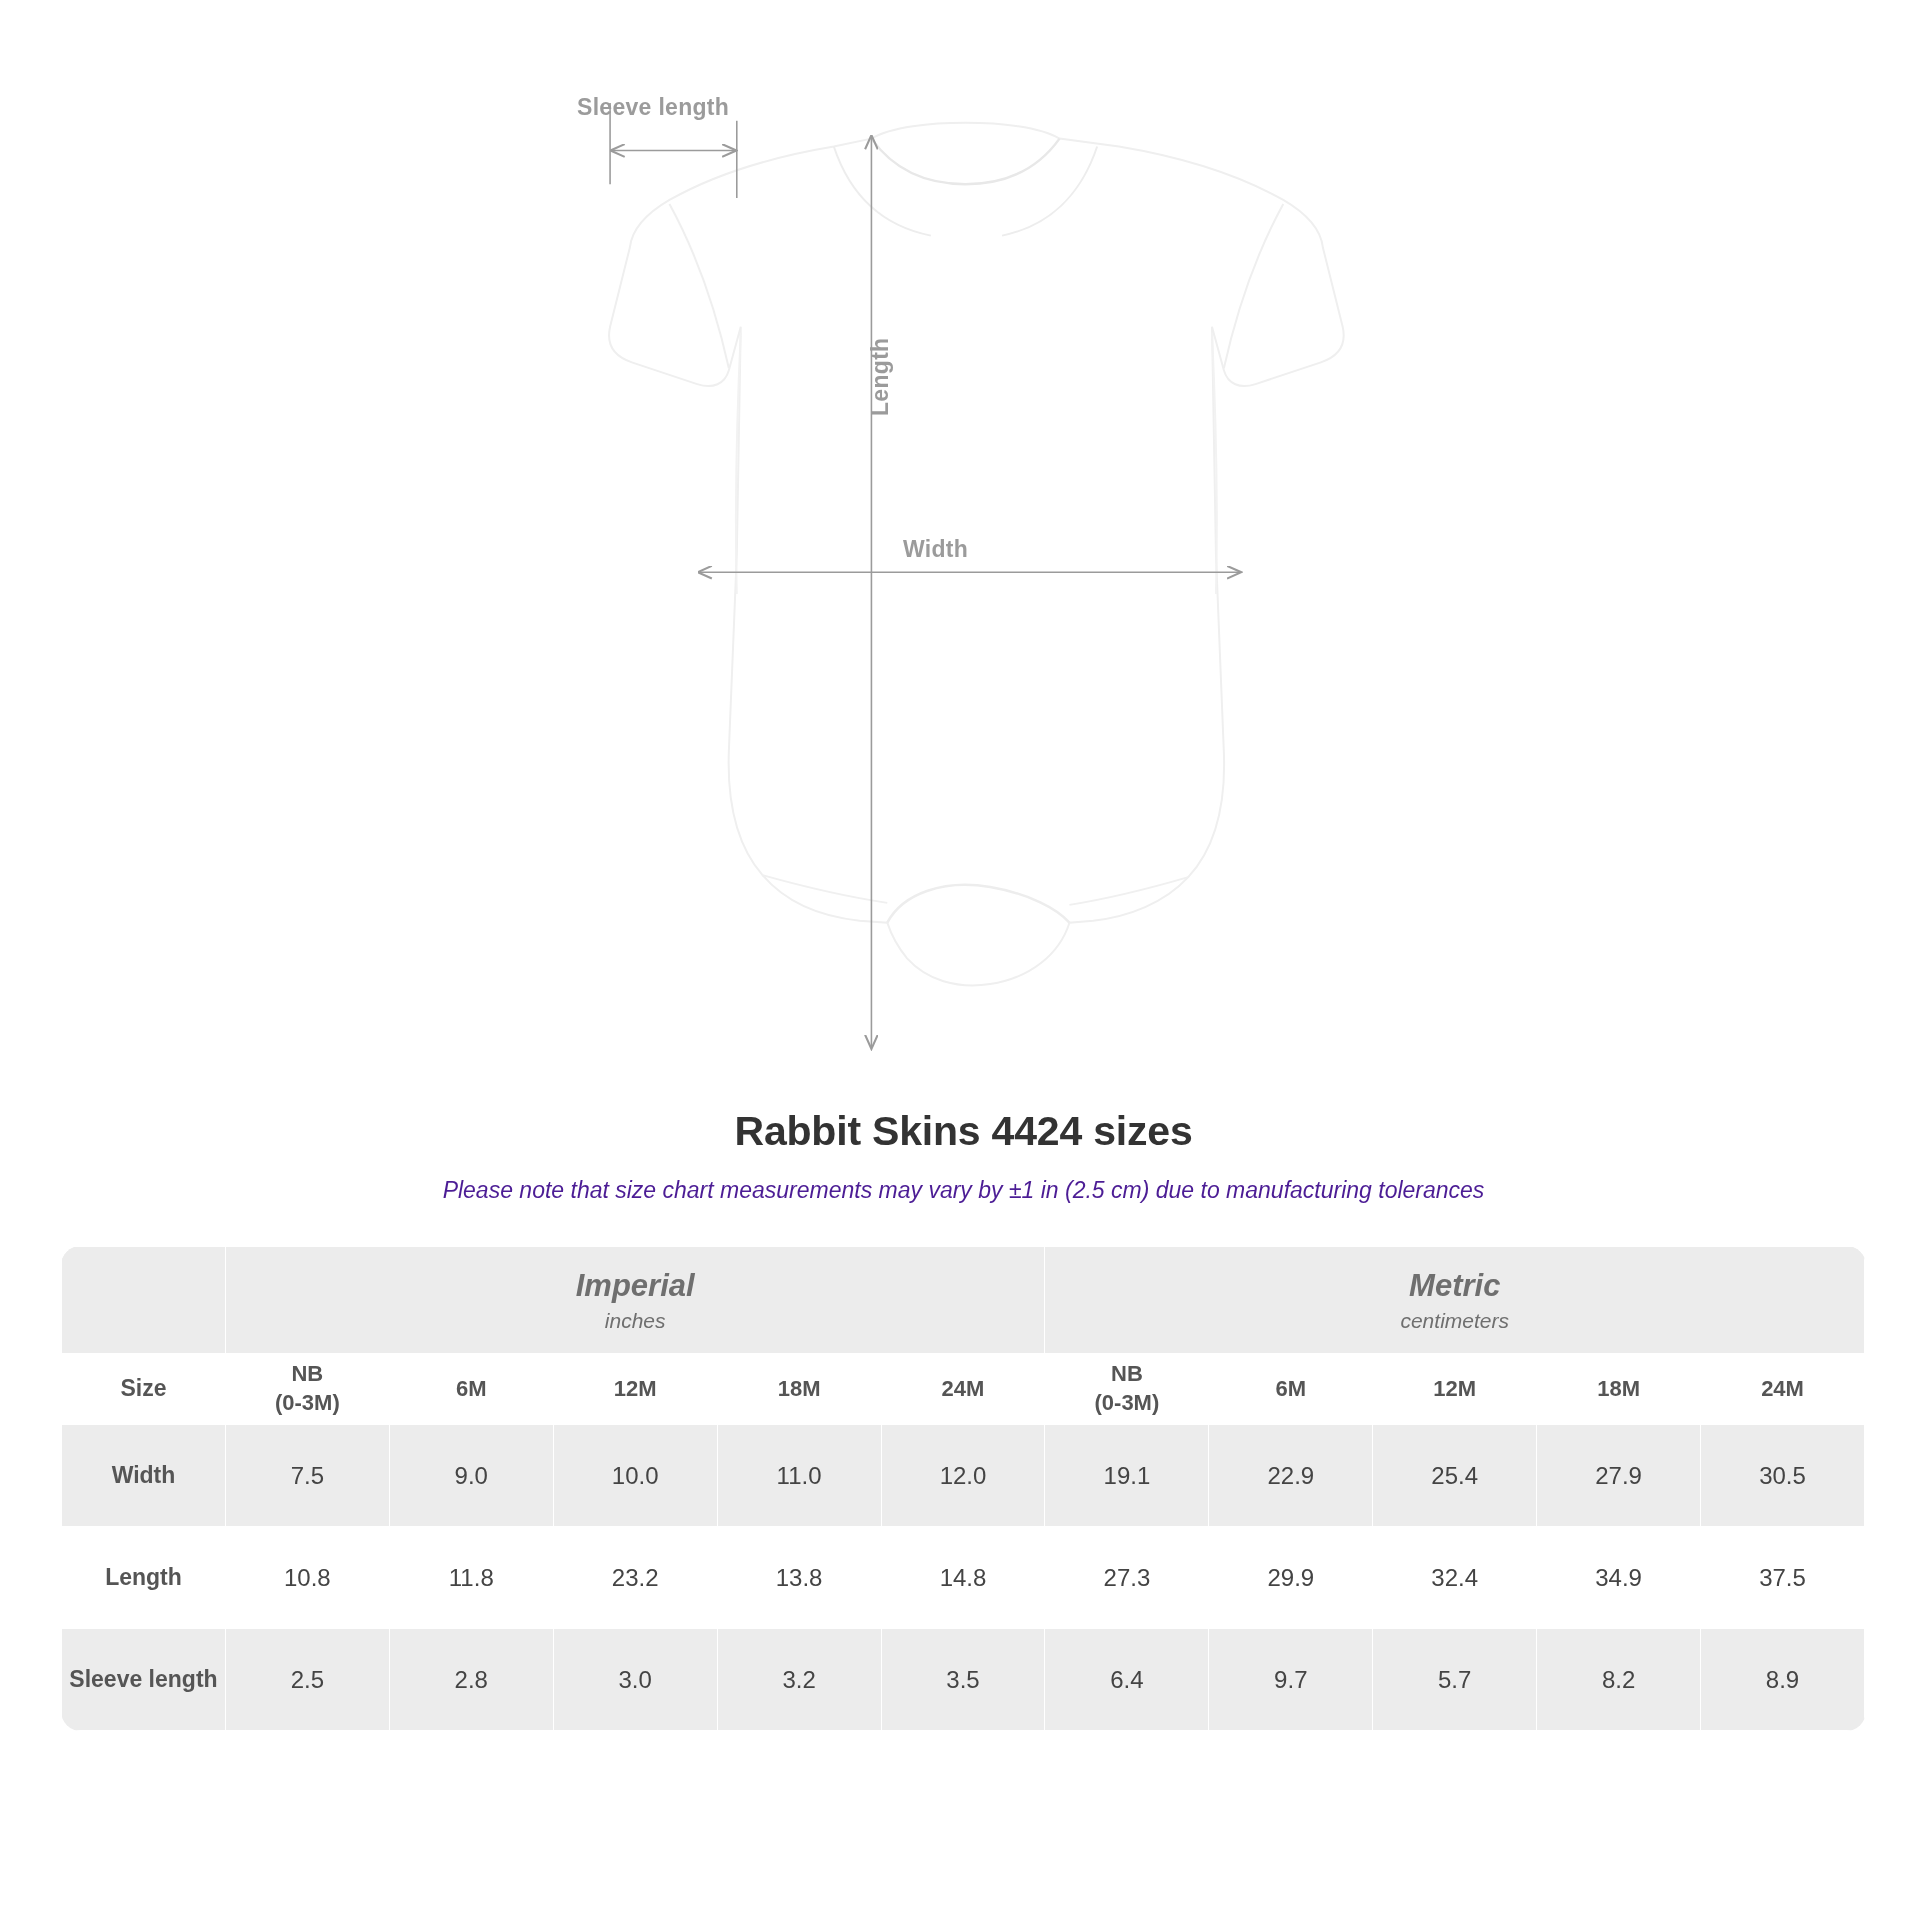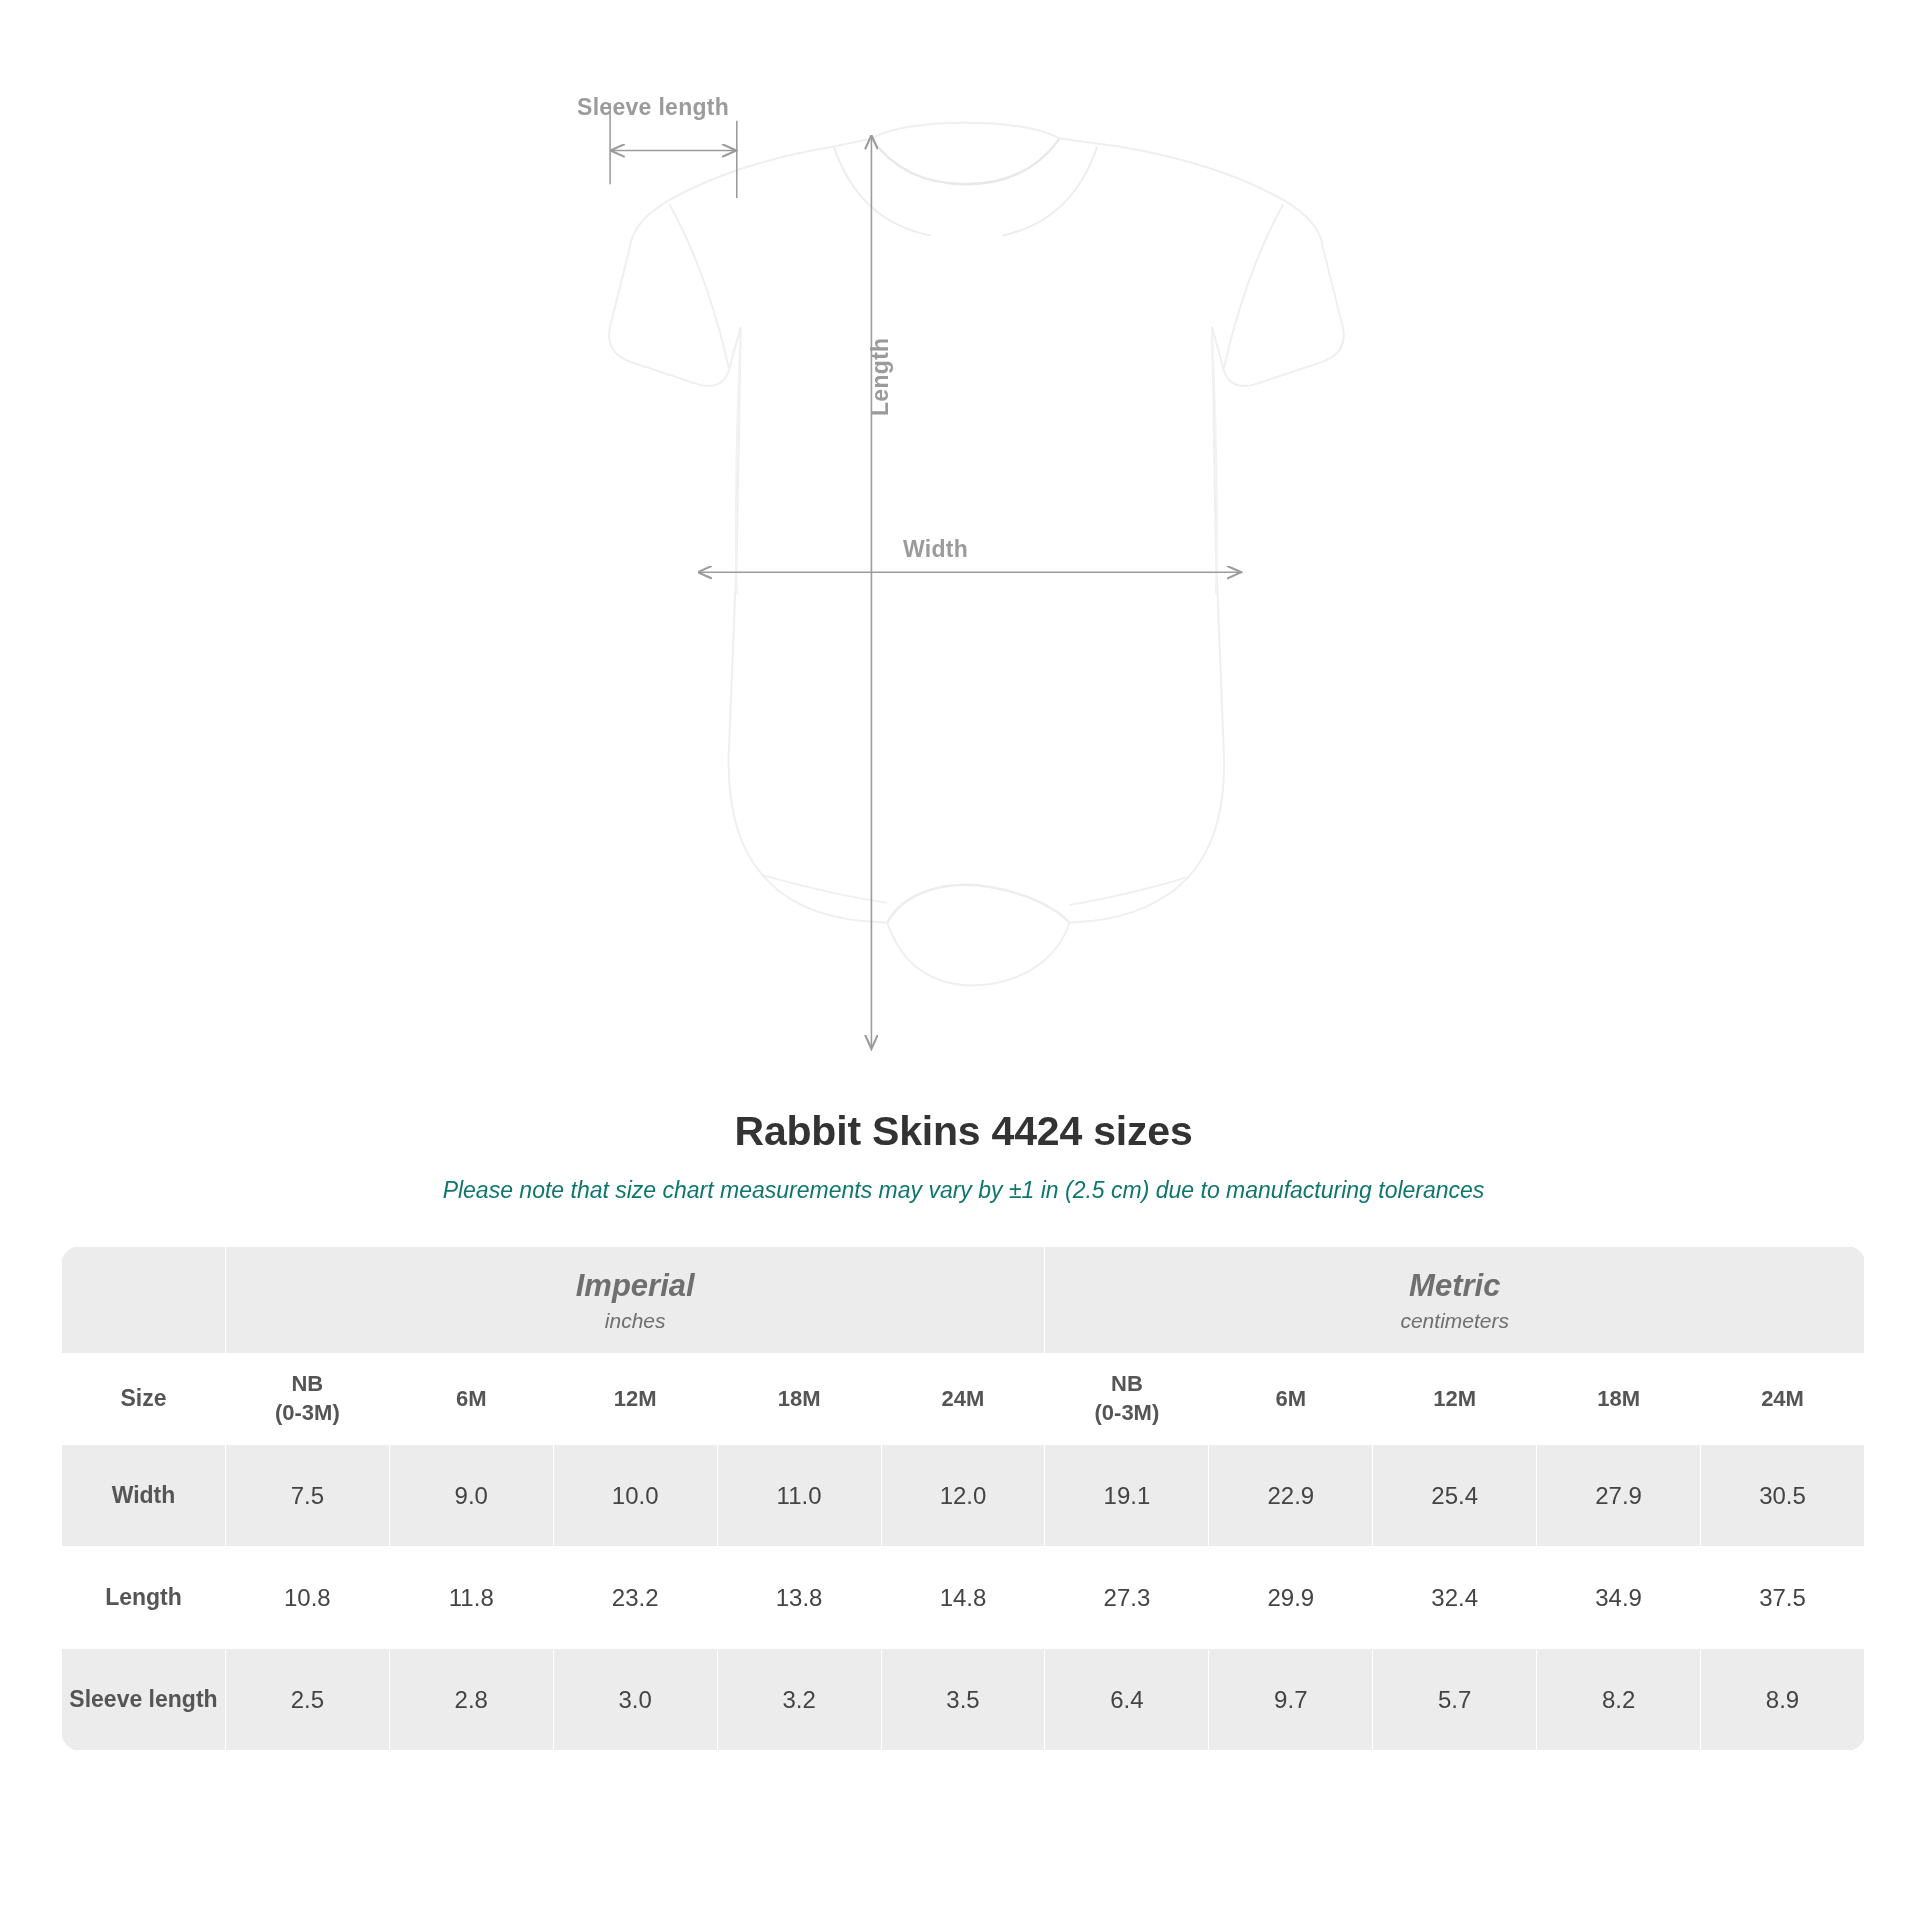--- a/index.html
+++ b/index.html
@@ -63,21 +63,21 @@
   .chart-title {
     font-size: 41px;
     font-weight: bold;
     color: #333333;
     letter-spacing: -0.2px;
     margin-top: 19px;
   }
   .chart-note {
     font-size: 23px;
     font-style: italic;
-    color: #0f766e;
+    color: #4c1d95;
     margin-top: 22px;
   }
 
   
   .table-wrap {
     margin: 42px 61px 0 61px;
     border-radius: 20px;
     overflow: hidden;
   }
   table.size-table {
@@ -103,21 +103,21 @@
     line-height: 1.25;
   }
   .unit-sub {
     font-size: 21px;
     font-style: italic;
     color: #6f6f6f;
     margin-top: 4px;
   }
   .row-head {
     background: #ffffff;
-    height: 91px;
+    height: 71px;
     font-size: 22px;
     font-weight: bold;
     color: #555555;
     line-height: 1.3;
   }
   .row-alt td {
     background: #ececec;
   }
   .row-plain td {
     background: #ffffff;

